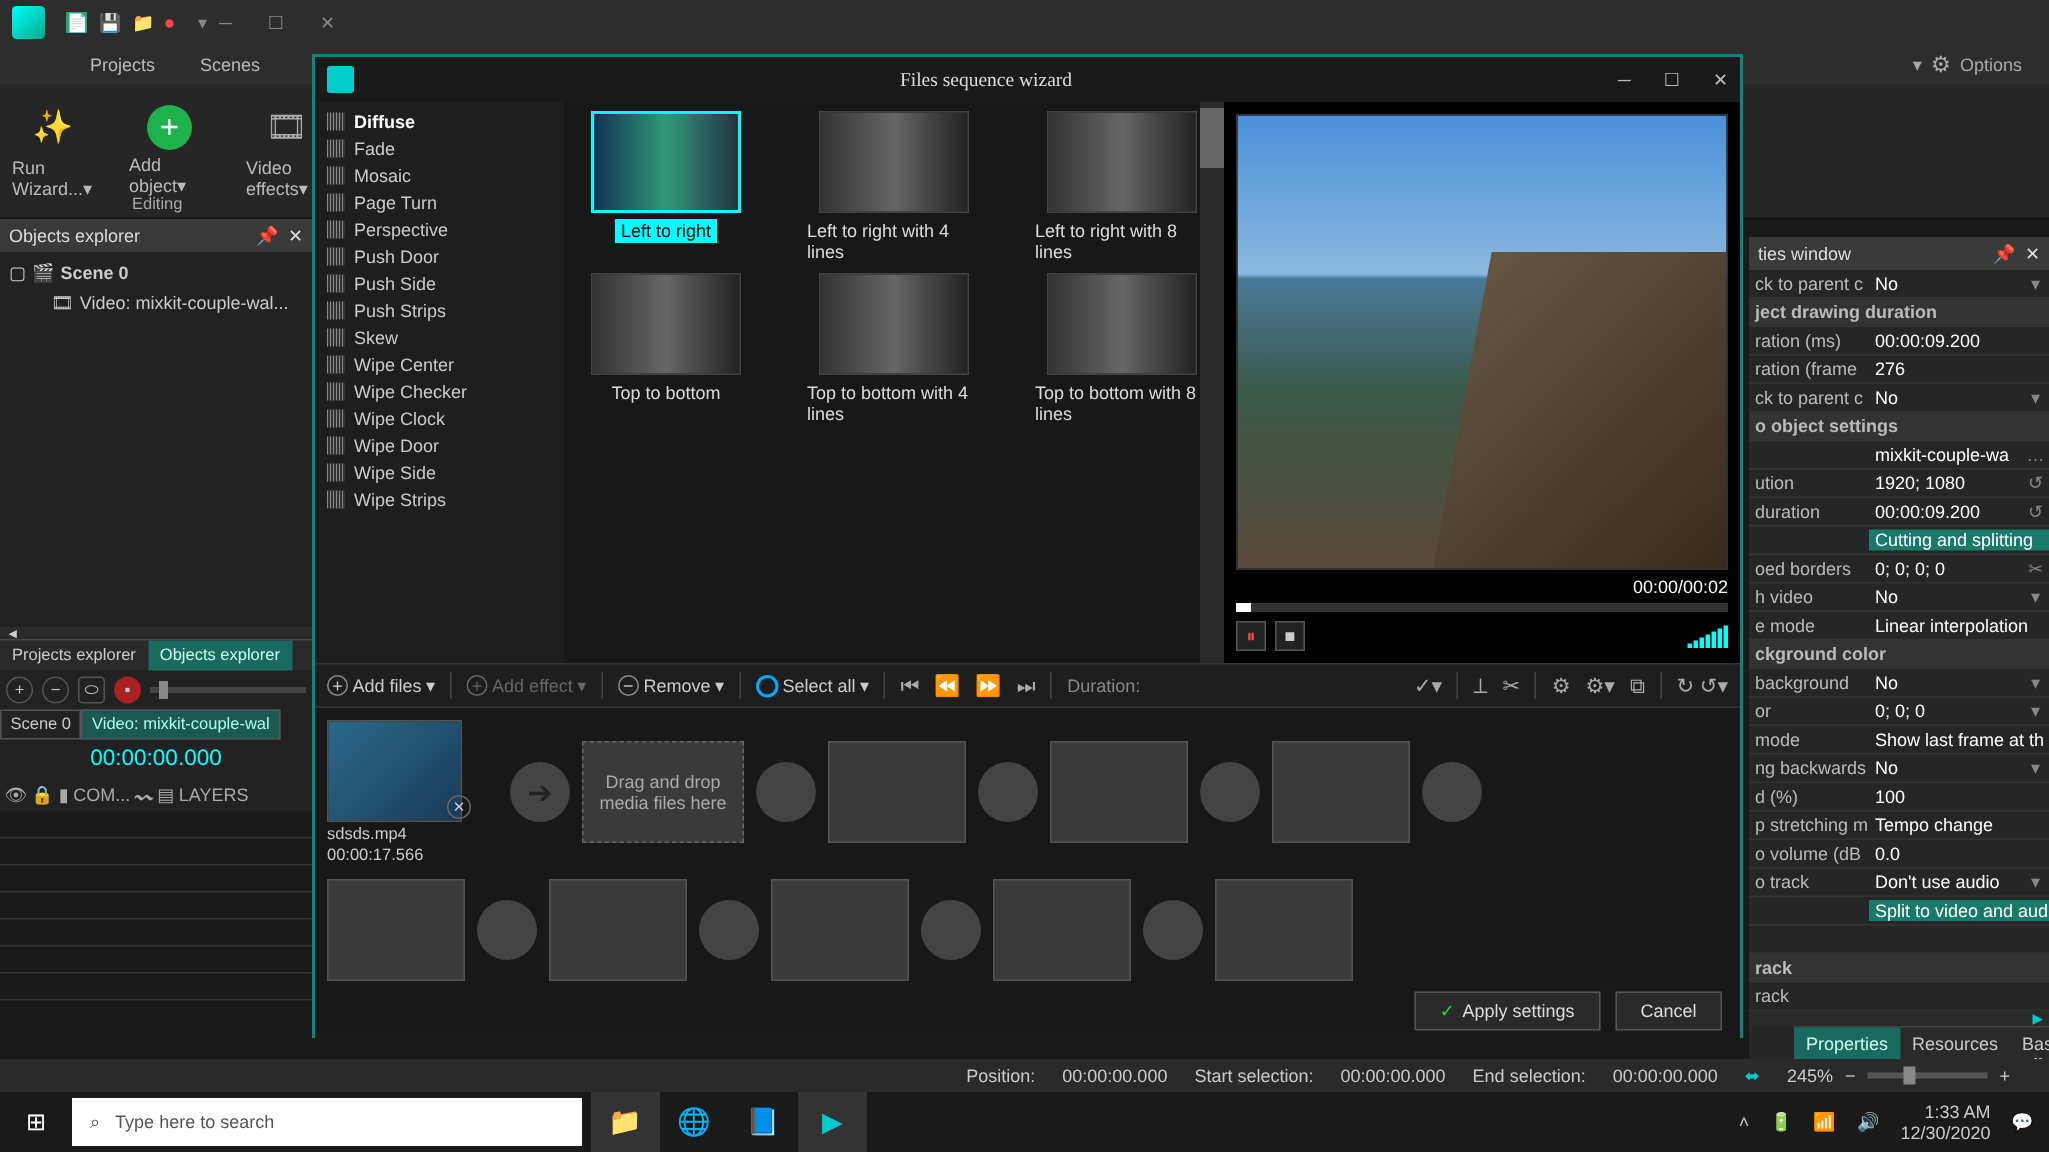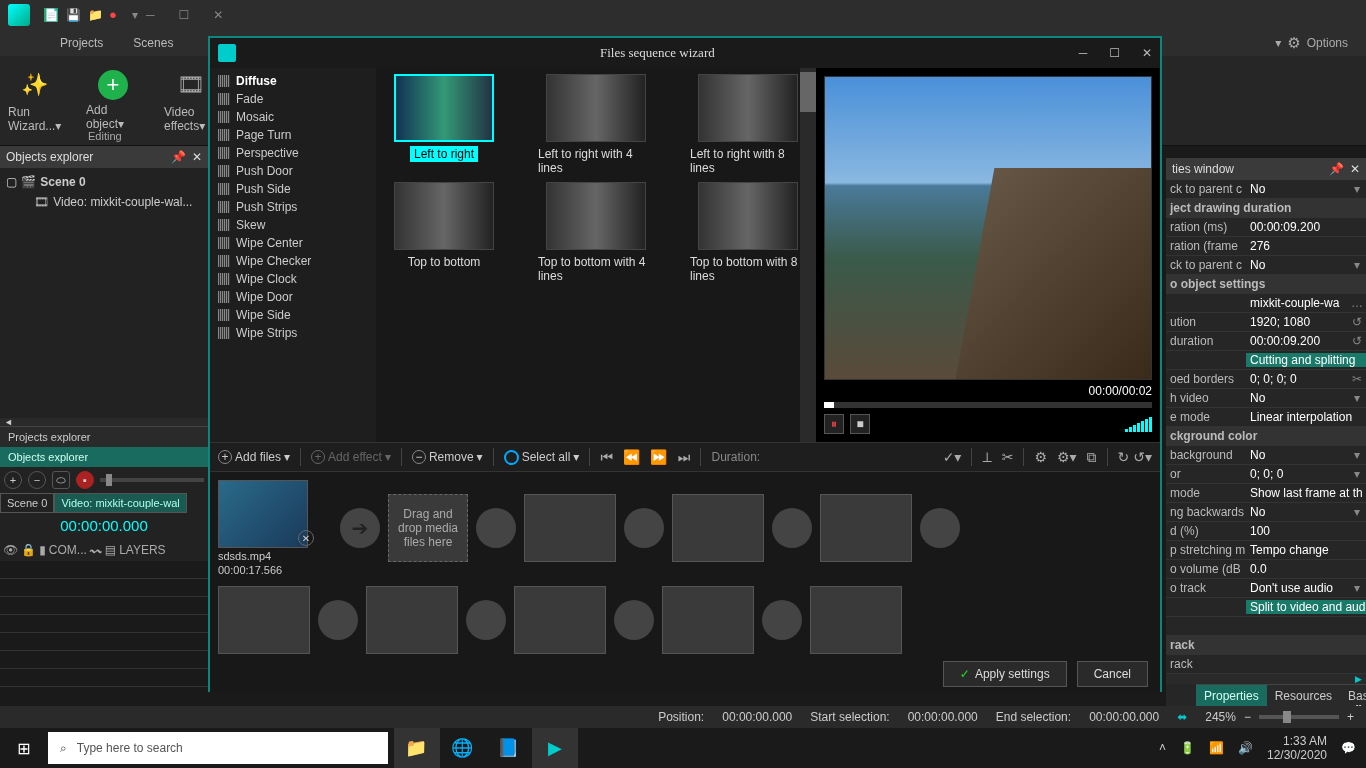--- a/index.html
+++ b/index.html
@@ -16,21 +16,21 @@
 .rb-item { display: flex; flex-direction: column; align-items: center; gap: 3px; color: #bbb; font-size: 11px; width: 54px; }
 .rb-icon { width: 34px; height: 34px; display: flex; align-items: center; justify-content: center; font-size: 22px; color: #aaa; }
 .rb-icon.green { background: #1fb14c; border-radius: 50%; color: #fff; width: 30px; height: 30px; }
 .panel-header { height: 22px; background: #3a3a3a; display: flex; align-items: center; padding: 0 6px; font-size: 12px; color: #ddd; }
 .panel-header .spacer { flex: 1; }
 .left-col { position: absolute; left: 0; top: 146px; width: 208px; }
 .objects-explorer { background: #222; }
 .obj-tree { padding: 4px 6px; background: #222; height: 250px; }
 .obj-tree .node { padding: 3px 0; display: flex; align-items: center; gap: 4px; }
 .obj-tree .child { padding-left: 28px; }
-.proj-tabs { display: flex; background: #2a2a2a; border-top: 1px solid #444; flex-direction: column; }
+.proj-tabs { display: flex; background: #2a2a2a; border-top: 1px solid #444; }
 .proj-tabs div { padding: 4px 8px; font-size: 11px; }
 .proj-tabs .active { background: #1a6b5f; color: #cfe; }
 .timeline-hdr { background: #222; padding: 4px; display: flex; align-items: center; gap: 6px; }
 .timeline-hdr .btn { width: 18px; height: 18px; border: 1px solid #555; border-radius: 9px; display: flex; align-items: center; justify-content: center; font-size: 11px; }
 .tl-tabs { display: flex; background: #222; }
 .tl-tabs div { padding: 3px 6px; font-size: 11px; border: 1px solid #555; }
 .tl-tabs .act { background: #1a5a50; color: #afe; }
 .tl-time { text-align: center; color: #0ff; font-size: 15px; padding: 4px; background: #222; }
 .tl-icons { display: flex; gap: 3px; padding: 3px; background: #222; font-size: 11px; color: #aaa; align-items: center; }
 .tl-grid { background: #1a1a1a; height: 140px; }
@@ -72,40 +72,40 @@
 .wiz-toolbar .ico { color: #aaa; font-size: 14px; }
 .wiz-toolbar .circ { width: 15px; height: 15px; border: 2px solid #0af; border-radius: 50%; }
 
 .media-area { height: 184px; background: #181818; padding: 8px; display: flex; flex-direction: column; gap: 10px; }
 .media-row { display: flex; gap: 8px; align-items: center; }
 .media-item { width: 90px; display: flex; flex-direction: column; }
 .media-thumb { width: 90px; height: 68px; background: linear-gradient(135deg, #2a6a8a, #1a3a5a); border: 1px solid #555; }
 .media-label { font-size: 11px; color: #ccc; margin-top: 2px; }
 .slot-big { width: 92px; height: 68px; background: #3a3a3a; border: 1px solid #555; }
 .slot-circ { width: 40px; height: 40px; background: #444; border-radius: 50%; }
-.drop-hint { width: 80px; height: 68px; background: #3a3a3a; border: 1px dashed #666; display: flex; align-items: center; justify-content: center; text-align: center; font-size: 11px; color: #aaa; padding: 4px; }
+.drop-hint { width: 108px; height: 68px; background: #3a3a3a; border: 1px dashed #666; display: flex; align-items: center; justify-content: center; text-align: center; font-size: 11px; color: #aaa; padding: 4px; }
 .arrow-right { width: 40px; height: 40px; background: #444; border-radius: 50%; display: flex; align-items: center; justify-content: center; font-size: 20px; color: #222; }
 .del-x { width: 16px; height: 16px; border: 1px solid #666; border-radius: 50%; display: flex; align-items: center; justify-content: center; font-size: 10px; position: relative; left: -18px; top: 10px; }
 
 .wiz-footer { height: 36px; display: flex; justify-content: flex-end; align-items: center; gap: 10px; padding: 0 12px; background: #181818; }
 .wiz-footer button { background: #2a2a2a; border: 1px solid #555; color: #ddd; padding: 5px 16px; font-size: 12px; display: flex; align-items: center; gap: 5px; }
 .wiz-footer .chk { color: #2d2; }
 
 .right-col { position: absolute; right: 0; top: 158px; width: 200px; background: #262626; }
 .prop-row { display: flex; align-items: center; height: 19px; font-size: 11px; border-bottom: 1px solid #333; }
 .prop-row .k { flex: 0 0 80px; padding-left: 4px; color: #bbb; overflow: hidden; white-space: nowrap; }
 .prop-row .v { flex: 1; padding-left: 4px; color: #ffffff; overflow: hidden; white-space: nowrap; }
 .prop-row.hdr { background: #333; font-weight: bold; color: #fff; }
 .prop-row.hl .v { background: #1a7a6a; }
 .prop-row .ric { width: 18px; text-align: center; color: #888; }
 .prop-tabs { display: flex; background: #2a2a2a; font-size: 11px; border-top: 1px solid #444; margin-left: 30px; }
 .prop-tabs div { padding: 4px 8px; }
 .prop-tabs .a { background: #1a6b5f; color: #cfe; }
 
-.status { position: absolute; bottom: 40px; left: 0; right: 0; height: 22px; background: #2a2a2a; display: flex; align-items: center; justify-content: flex-end; gap: 18px; padding: 0 12px; font-size: 11px; color: #ccc; }
+.status { position: absolute; bottom: 40px; left: 0; right: 0; height: 22px; background: #2a2a2a; display: flex; align-items: center; justify-content: flex-end; gap: 18px; padding: 0 26px; font-size: 11px; color: #ccc; }
 .status .zoom { display: flex; align-items: center; gap: 8px; }
 .status .zslider { width: 80px; height: 4px; background: #555; position: relative; }
 .status .zslider::after { content: ''; position: absolute; left: 30%; top: -4px; width: 8px; height: 12px; background: #888; }
 
 .taskbar { position: absolute; bottom: 0; left: 0; right: 0; height: 40px; background: #1a1a1a; display: flex; align-items: center; }
 .taskbar .start { width: 48px; height: 40px; display: flex; align-items: center; justify-content: center; color: #fff; font-size: 16px; }
 .taskbar .search { flex: 0 0 340px; height: 32px; background: #fff; display: flex; align-items: center; padding: 0 12px; gap: 10px; color: #555; font-size: 14px; }
 .taskbar .apps { display: flex; margin-left: 6px; }
 .taskbar .apps .a { width: 46px; height: 40px; display: flex; align-items: center; justify-content: center; font-size: 18px; }
 .taskbar .tray { margin-left: auto; display: flex; align-items: center; gap: 14px; padding-right: 10px; color: #ccc; font-size: 11px; }

